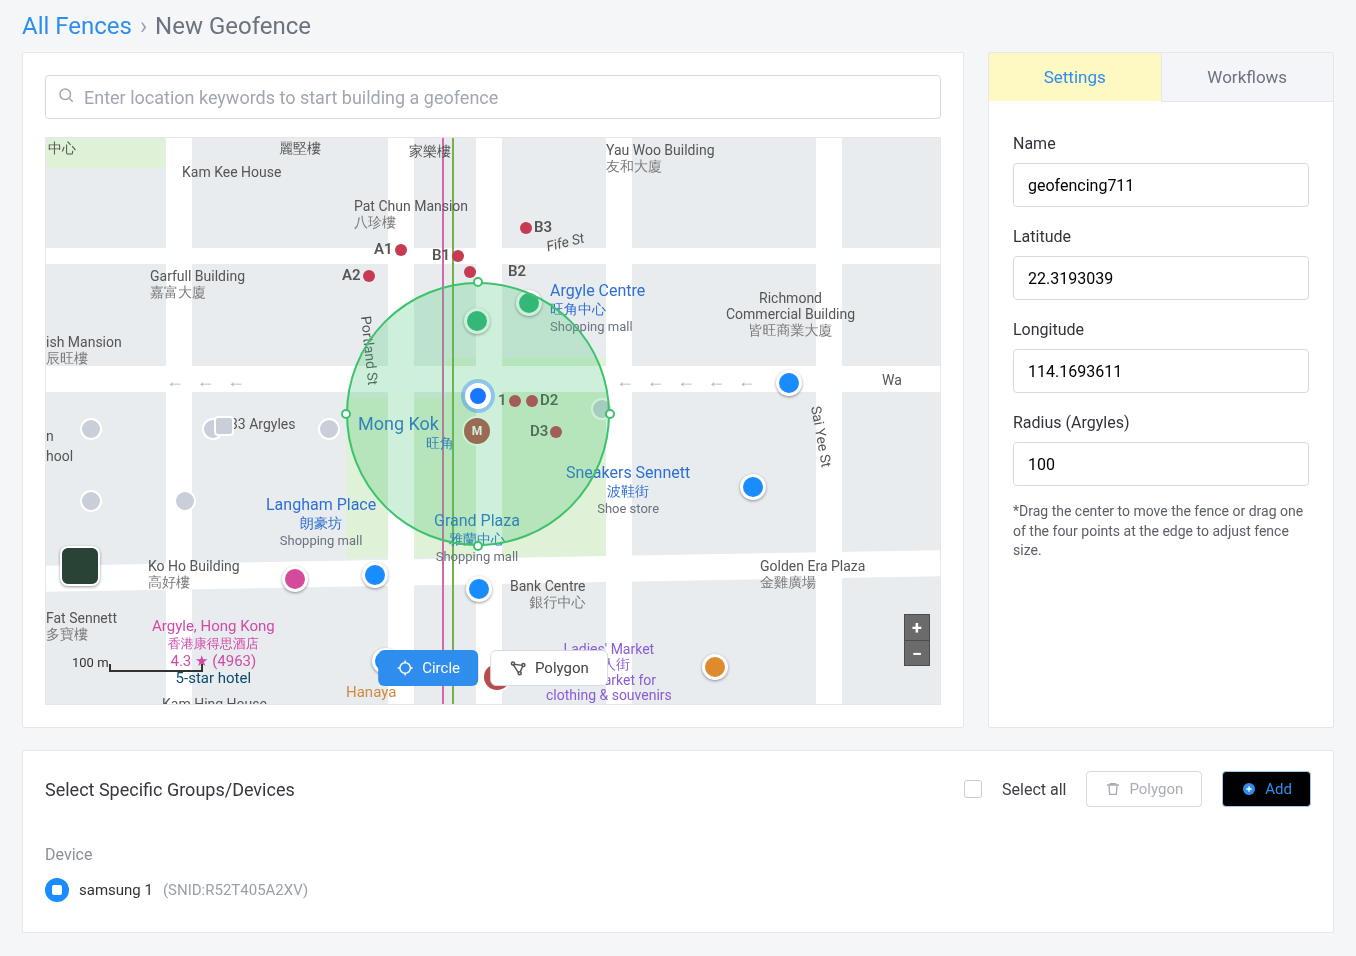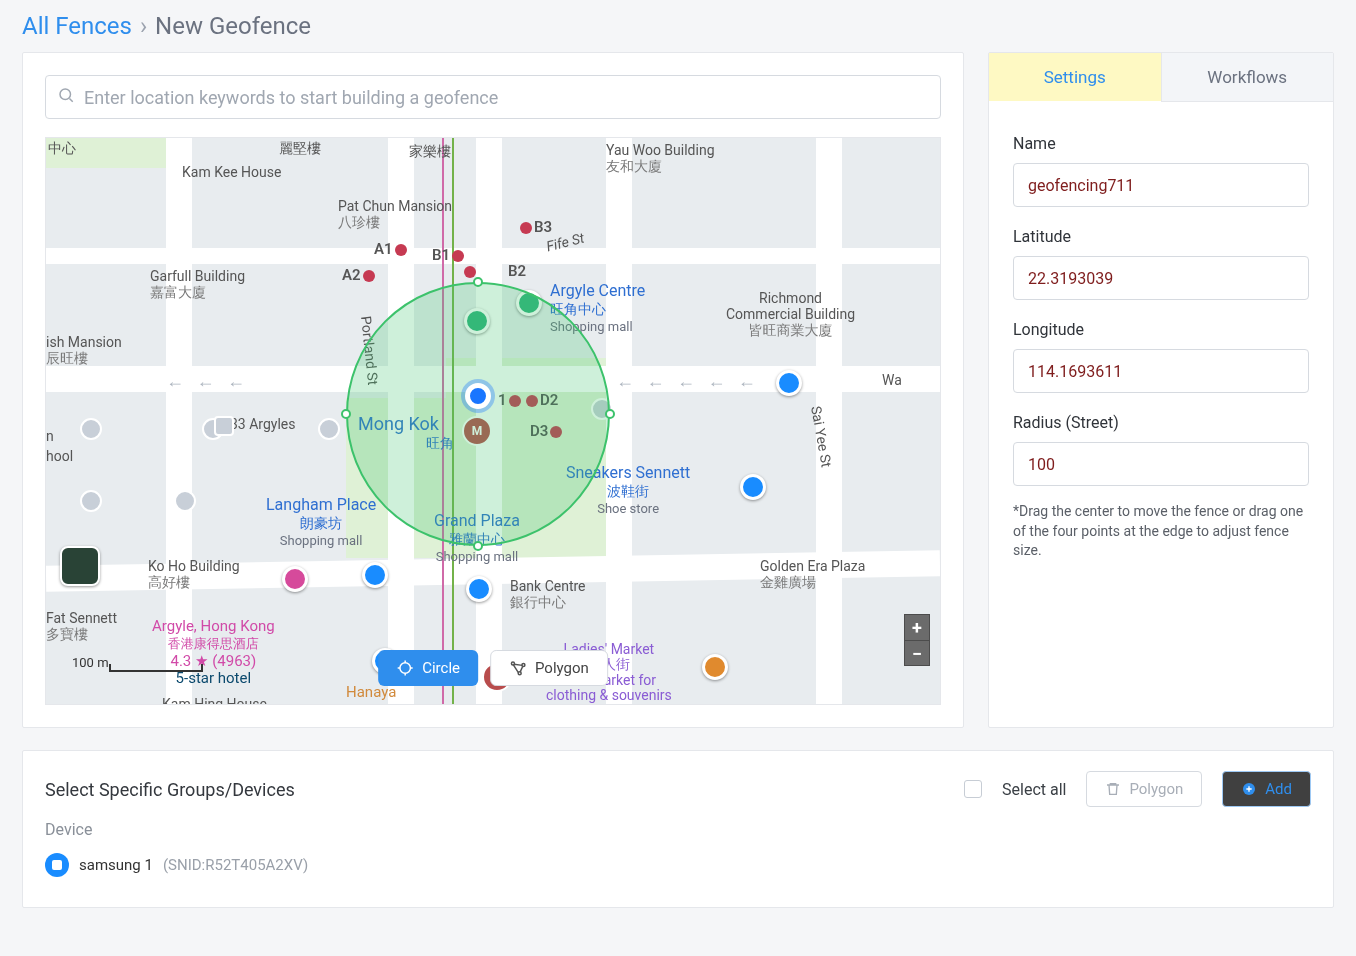--- a/index.html
+++ b/index.html
@@ -69,36 +69,36 @@
   .layer-thumb { position:absolute; left:14px; bottom:118px; width:40px; height:40px; border-radius:8px; background:#294336; border:2px solid #fff; box-shadow:0 1px 3px rgba(0,0,0,.4); }
   .arrows { position:absolute; color:#aeb6c0; font-size:18px; letter-spacing:4px; }
 
   
   .tabs { display:flex; }
   .tab { flex:1; text-align:center; padding:14px 8px; font-size:17px; cursor:pointer; }
   .tab.active { color:#2f8eed; background:#fef9c3; border-bottom:1px solid #fff;}
   .tab.inactive { color:#6b7280; background:#f3f5f8; border:1px solid #e5e7eb; border-top:none; border-right:none;}
   .form { padding: 22px 24px; }
   .fld-label { font-size:16px; color:#30343a; margin: 10px 0 10px; }
-  .fld-input { width:100%; height:44px; border:1px solid #d6dae0; border-radius:4px; padding:0 14px; font-size:16px; color:#7f1d1d; margin-bottom:10px;}
+  .fld-input { width:100%; height:44px; border:1px solid #d6dae0; border-radius:4px; padding:0 14px; font-size:16px; color:#000000; margin-bottom:10px;}
   .hint { font-size:14px; color:#5b6068; line-height:1.4; margin-top:6px;}
 
   
   .devices-panel { margin: 0 22px 22px 22px; background:#fff; border:1px solid #e5e7eb; border-radius:2px; padding:20px 22px 30px 22px; }
   .dev-top { display:flex; align-items:center; justify-content:space-between; }
   .dev-title { font-size:18px; color:#34383e; }
   .dev-actions { display:flex; align-items:center; gap:20px; }
   .chk { width:18px; height:18px; border:1px solid #c7cdd5; border-radius:3px; display:inline-block; }
   .sel-all { font-size:16px; color:#3b4046; }
   .abtn { display:flex; align-items:center; gap:8px; border:1px solid #d6dae0; border-radius:4px; padding:8px 18px; font-size:15px; cursor:pointer; }
   .abtn.remove { color:#a8aeb7; background:#fff; }
-  .abtn.add { color:#2f8eed; border-color:#9ec9f4; background:#404040; }
+  .abtn.add { color:#2f8eed; border-color:#9ec9f4; background:#000000; }
   .abtn svg { width:16px; height:16px; }
 
-  .dev-sub { font-size:16px; color:#8a9099; margin-top:13px; }
+  .dev-sub { font-size:16px; color:#8a9099; margin-top:38px; }
   .dev-item { display:flex; align-items:center; gap:10px; margin-top:14px; font-size:15px; }
   .dev-icon { width:24px; height:24px; border-radius:50%; background:#198cff; display:flex; align-items:center; justify-content:center;}
   .dev-icon .inner { width:10px; height:10px; background:#fff; border-radius:2px; }
   .snid { color:#9aa0a9; }
 </style>
 </head>
 <body>
 
 <div class="breadcrumb">
   <a href="#">All Fences</a>
@@ -139,33 +139,33 @@
       </div>
 
       <div class="arrows" style="left:570px; top:232px;">← ← ← ← ←</div>
       <div class="arrows" style="left:120px; top:232px;">← ← ←</div>
 
       <div class="map-label" style="left:2px; top:2px;"><span>中心</span></div>
       <div class="map-label" style="left:233px; top:2px;"><span>麗堅樓</span></div>
       <div class="map-label" style="left:363px; top:5px;"><span>家樂樓</span></div>
       <div class="map-label" style="left:560px; top:4px;"><span>Yau Woo Building</span><br><span class="sub">友和大廈</span></div>
       <div class="map-label" style="left:136px; top:26px;"><span>Kam Kee House</span></div>
-      <div class="map-label" style="left:292px; top:60px;"><span>Pat Chun Mansion</span><br><span class="sub">八珍樓</span></div>
+      <div class="map-label" style="left:308px; top:60px;"><span>Pat Chun Mansion</span><br><span class="sub">八珍樓</span></div>
       <div class="map-label" style="left:104px; top:130px;"><span>Garfull Building</span><br><span class="sub">嘉富大廈</span></div>
       <div class="map-label" style="left:680px; top:152px; text-align:center;"><span style="white-space:pre;">Richmond
 Commercial Building</span><br><span class="sub">皆旺商業大廈</span></div>
       <div class="map-label" style="left:184px; top:278px;"><span>33 Argyles</span></div>
       <div class="map-label" style="left:0px; top:196px;"><span>ish Mansion</span><br><span class="sub">辰旺樓</span></div>
       <div class="map-label" style="left:0px; top:310px;"><span>hool</span></div>
       <div class="map-label" style="left:0px; top:290px;"><span>n</span></div>
       <div class="map-label" style="left:836px; top:234px;"><span>Wa</span></div>
       <div class="map-label" style="left:102px; top:420px;"><span>Ko Ho Building</span><br><span class="sub">高好樓</span></div>
       <div class="map-label" style="left:714px; top:420px;"><span>Golden Era Plaza</span><br><span class="sub">金雞廣場</span></div>
       <div class="map-label" style="left:0px; top:472px;"><span>Fat Sennett</span><br><span class="sub">多寶樓</span></div>
-      <div class="map-label" style="left:464px; top:440px; text-align:left;"><span>Bank Centre</span><br><span class="sub">銀行中心</span></div>
+      <div class="map-label" style="left:464px; top:440px; text-align:right;"><span>Bank Centre</span><br><span class="sub">銀行中心</span></div>
       <div class="map-label" style="left:116px; top:558px;"><span>Kam Hing House</span></div>
 
       <div class="map-blue" style="left:504px; top:144px;"><span>Argyle Centre</span><br><span class="sub">旺角中心</span><br><span class="type">Shopping mall</span></div>
       <div class="map-blue" style="left:312px; top:276px; font-size:18px;"><span>Mong Kok</span></div>
       <div class="map-blue" style="left:380px; top:298px; font-size:14px;"><span>旺角</span></div>
       <div class="map-blue" style="left:220px; top:358px; text-align:center;"><span>Langham Place</span><br><span class="sub">朗豪坊</span><br><span class="type">Shopping mall</span></div>
       <div class="map-blue" style="left:388px; top:374px; text-align:center;"><span>Grand Plaza</span><br><span class="sub">雅蘭中心</span><br><span class="type">Shopping mall</span></div>
       <div class="map-blue" style="left:520px; top:326px; text-align:center;"><span>Sneakers Sennett</span><br><span class="sub">波鞋街</span><br><span class="type">Shoe store</span></div>
 
       <div class="map-orange" style="left:300px; top:546px;"><span>Hanaya</span></div>
@@ -251,21 +251,21 @@
       <div class="tab active">Settings</div>
       <div class="tab inactive">Workflows</div>
     </div>
     <div class="form">
       <div class="fld-label">Name</div>
       <input class="fld-input" value="geofencing711" style="">
       <div class="fld-label">Latitude</div>
       <input class="fld-input" value="22.3193039" style="">
       <div class="fld-label">Longitude</div>
       <input class="fld-input" value="114.1693611" style="">
-      <div class="fld-label">Radius (Street)</div>
+      <div class="fld-label">Radius (Argyles)</div>
       <input class="fld-input" value="100" style="">
       <div class="hint">*Drag the center to move the fence or drag one of the four points at the edge to adjust fence size.</div>
     </div>
   </div>
 </div>
 
 <div class="devices-panel">
   <div class="dev-top">
     <div class="dev-title">Select Specific Groups/Devices</div>
     <div class="dev-actions">

